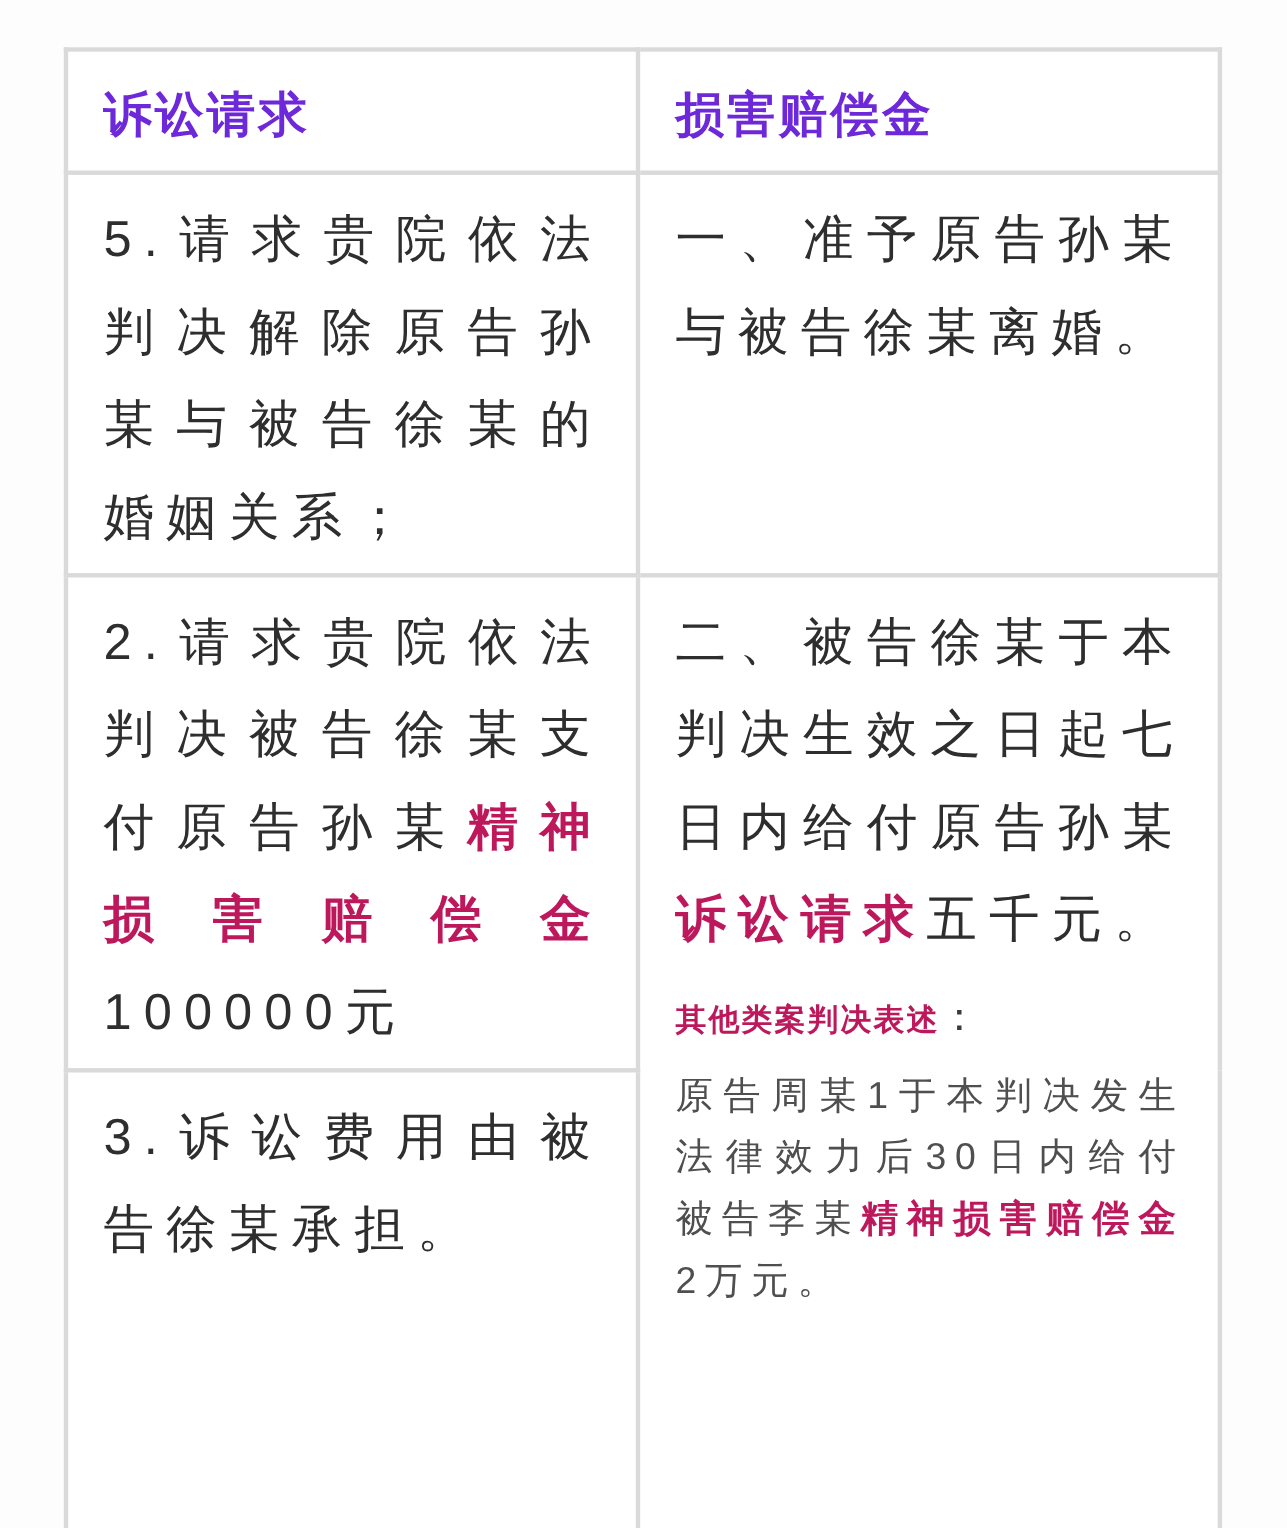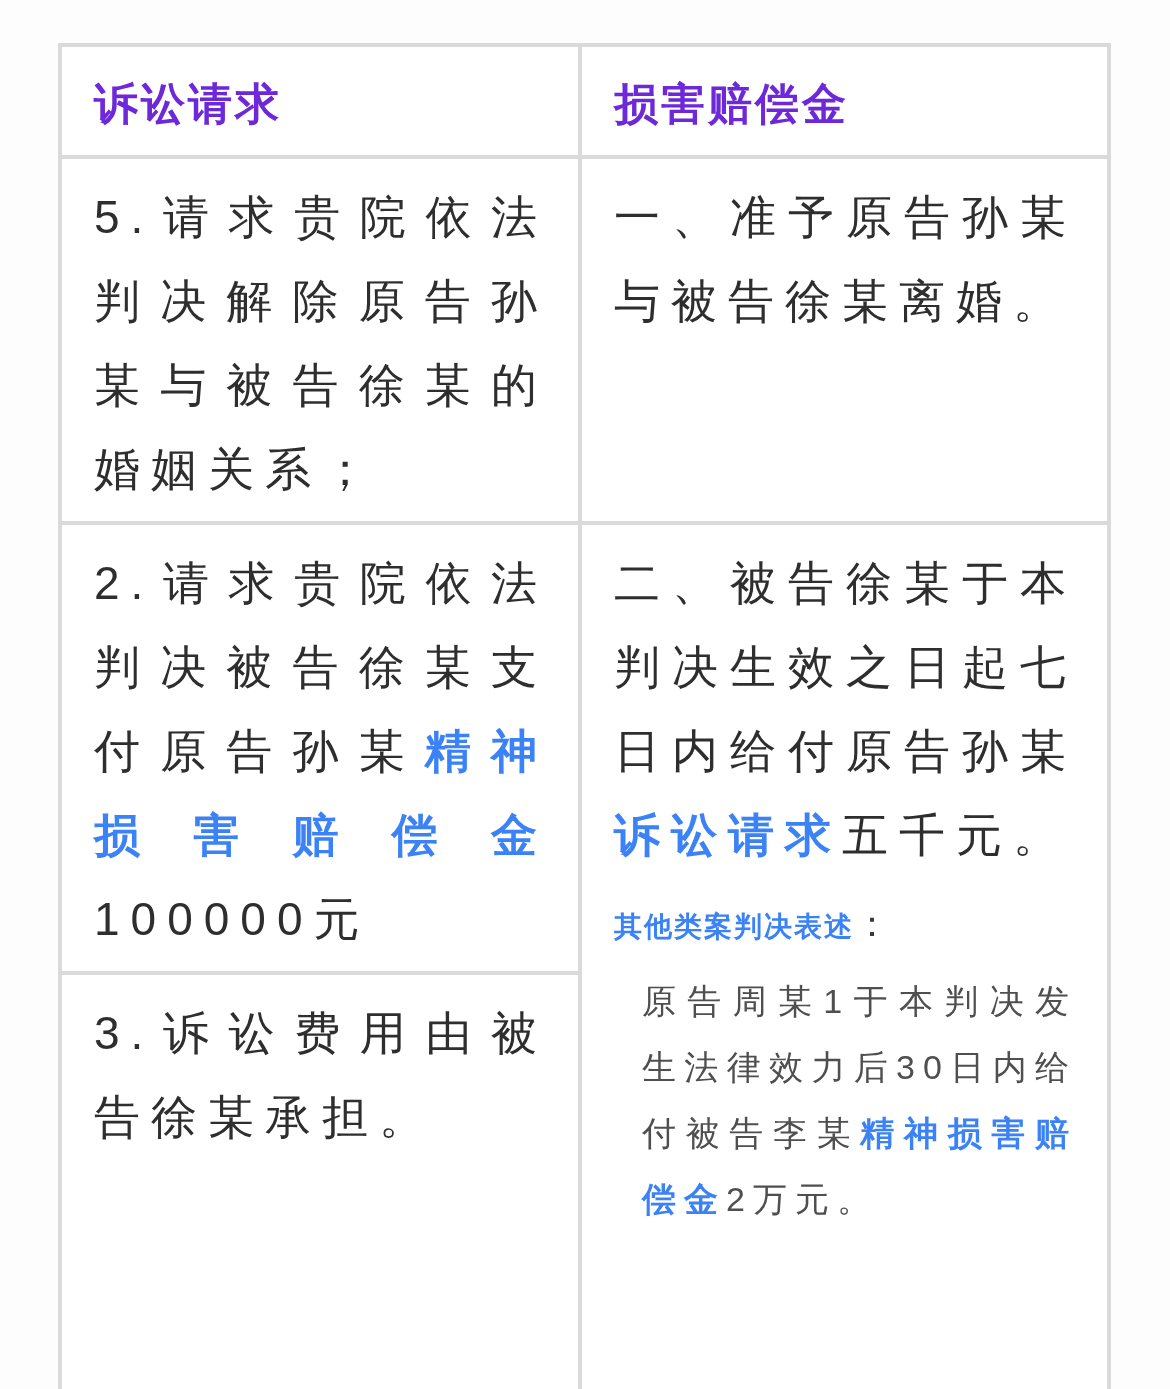--- a/index.html
+++ b/index.html
@@ -38,40 +38,39 @@
     letter-spacing: 3px;
   }
   .body-text {
     font-size: 46px;
     line-height: 84px;
     letter-spacing: 11px;
     color: #2e2e2e;
     text-align: justify;
   }
   .hl {
-    color: #3b82f6;
+    color: #be185d;
     font-weight: 700;
   }
   .other-label-line {
     margin-top: 14px;
     font-size: 36px;
     line-height: 66px;
     letter-spacing: 2px;
     text-align: left;
   }
   .other-label-line .hl { font-size: 28px; }
   .other-colon { color: #3a3a3a; font-weight: 400; }
   .small-text {
     margin-top: 8px;
     font-size: 34px;
-    line-height: 66px;
+    line-height: 56px;
     letter-spacing: 8px;
     color: #4f4f4f;
     text-align: justify;
-    margin-left: 28px;
   }
   .small-text .hl { letter-spacing: 8px; }
 </style>
 </head>
 <body>
 
 <table class="judgment">
   <colgroup>
       <col class="c1">
       <col class="c2">

